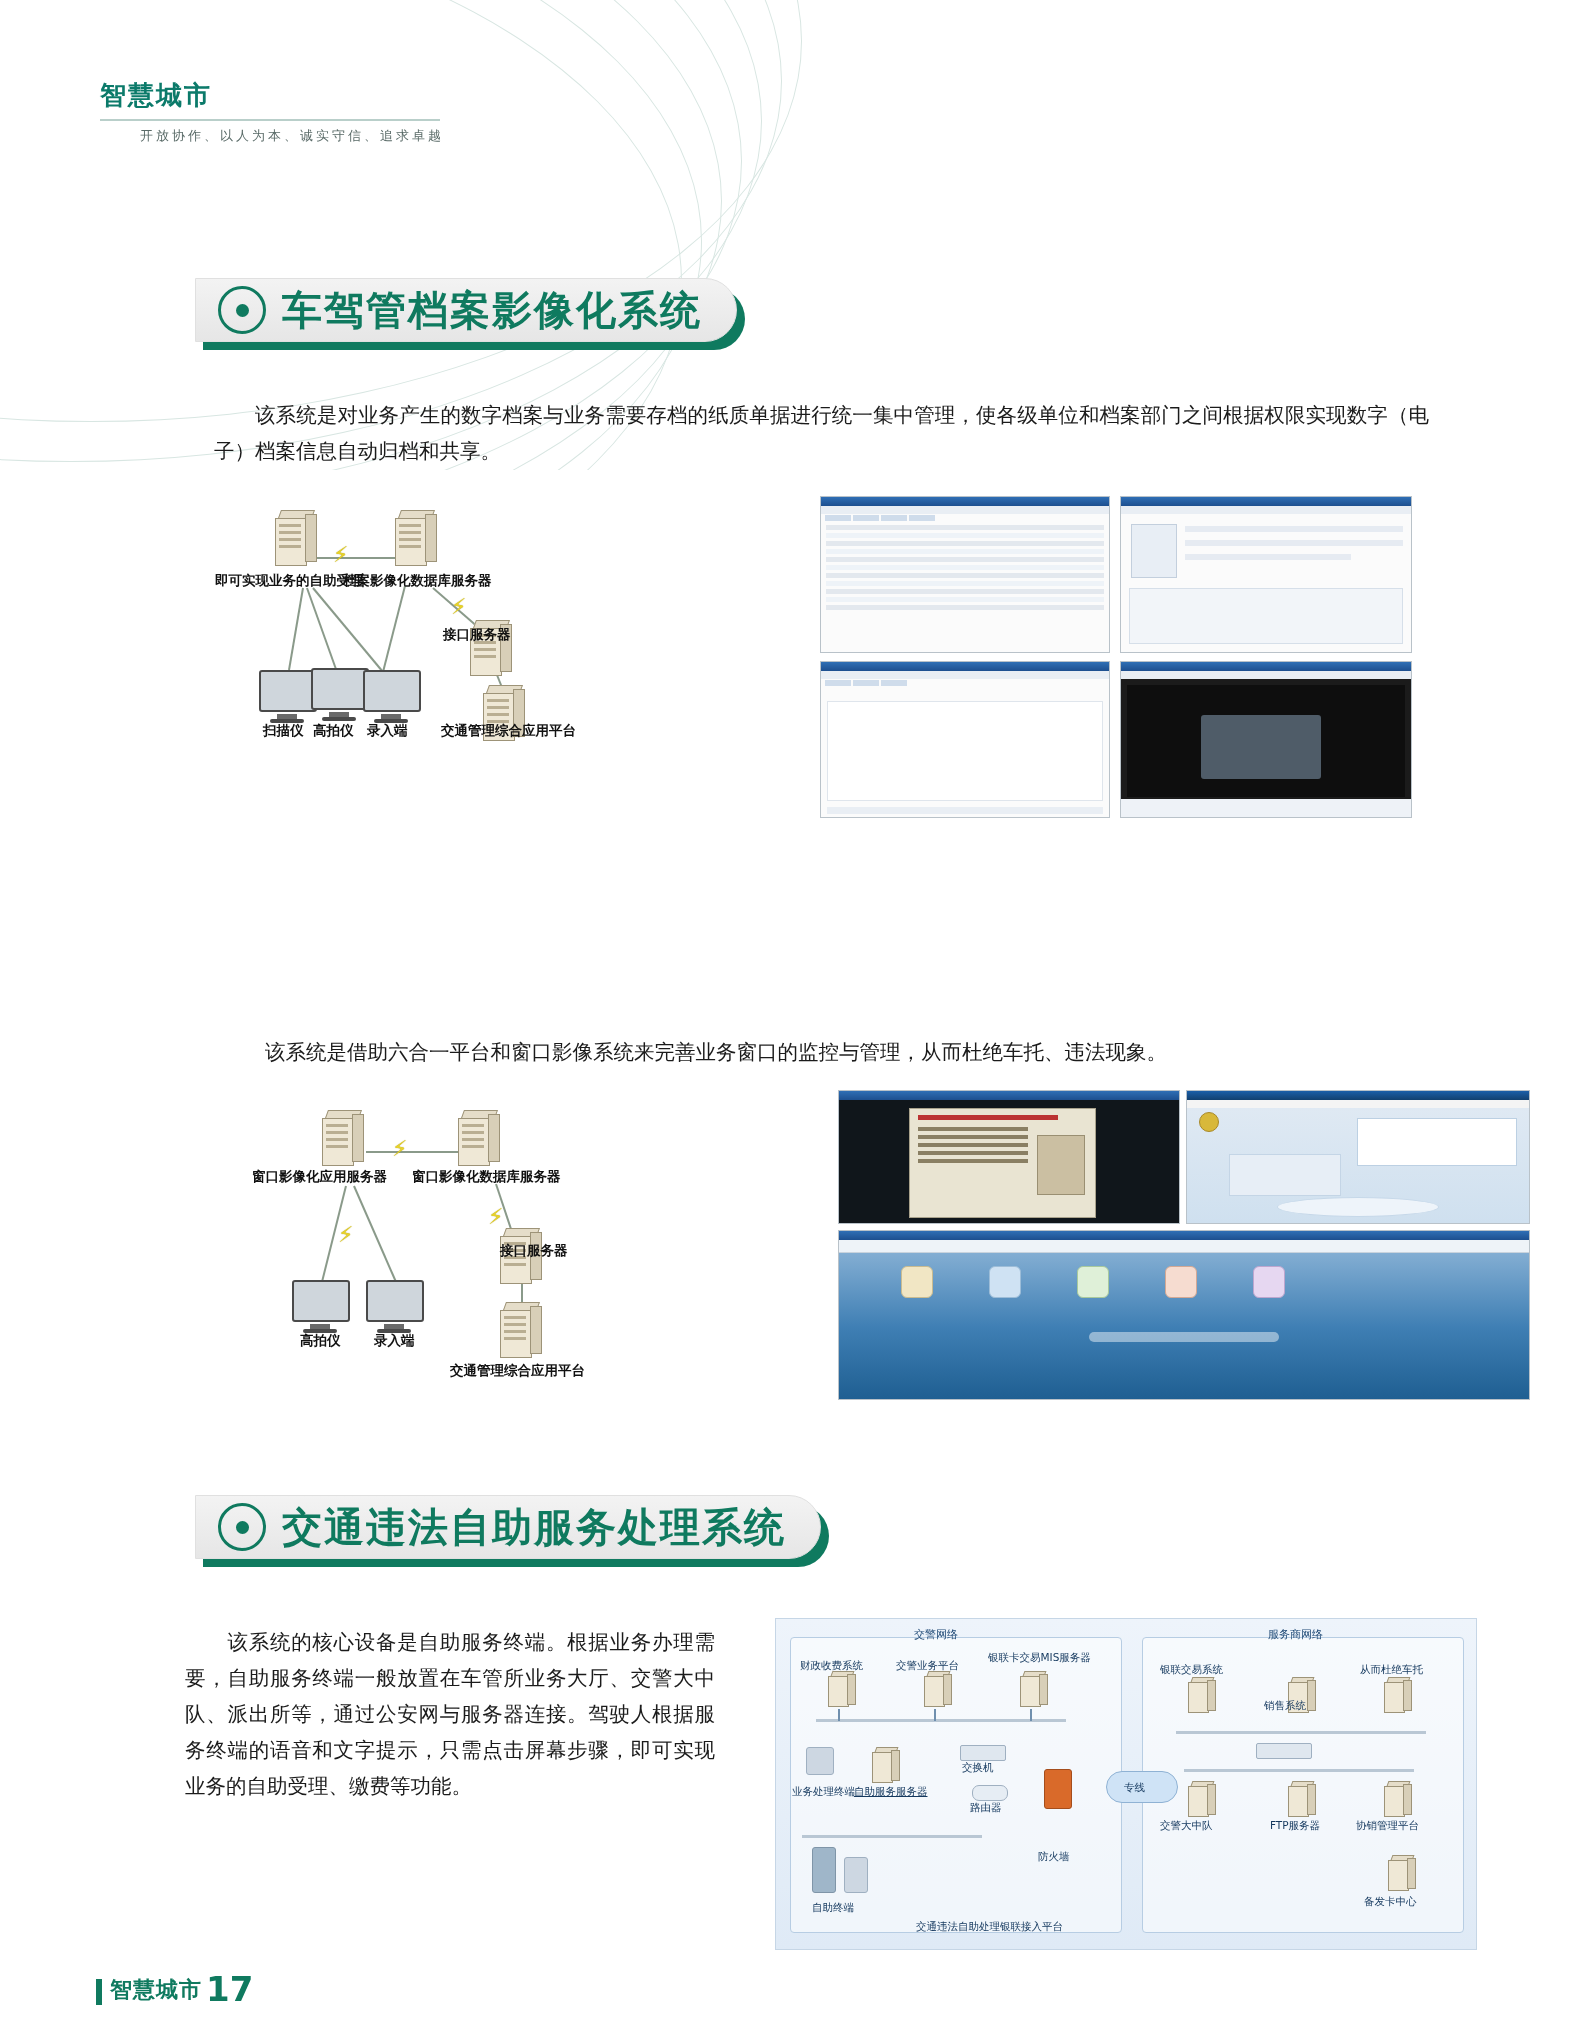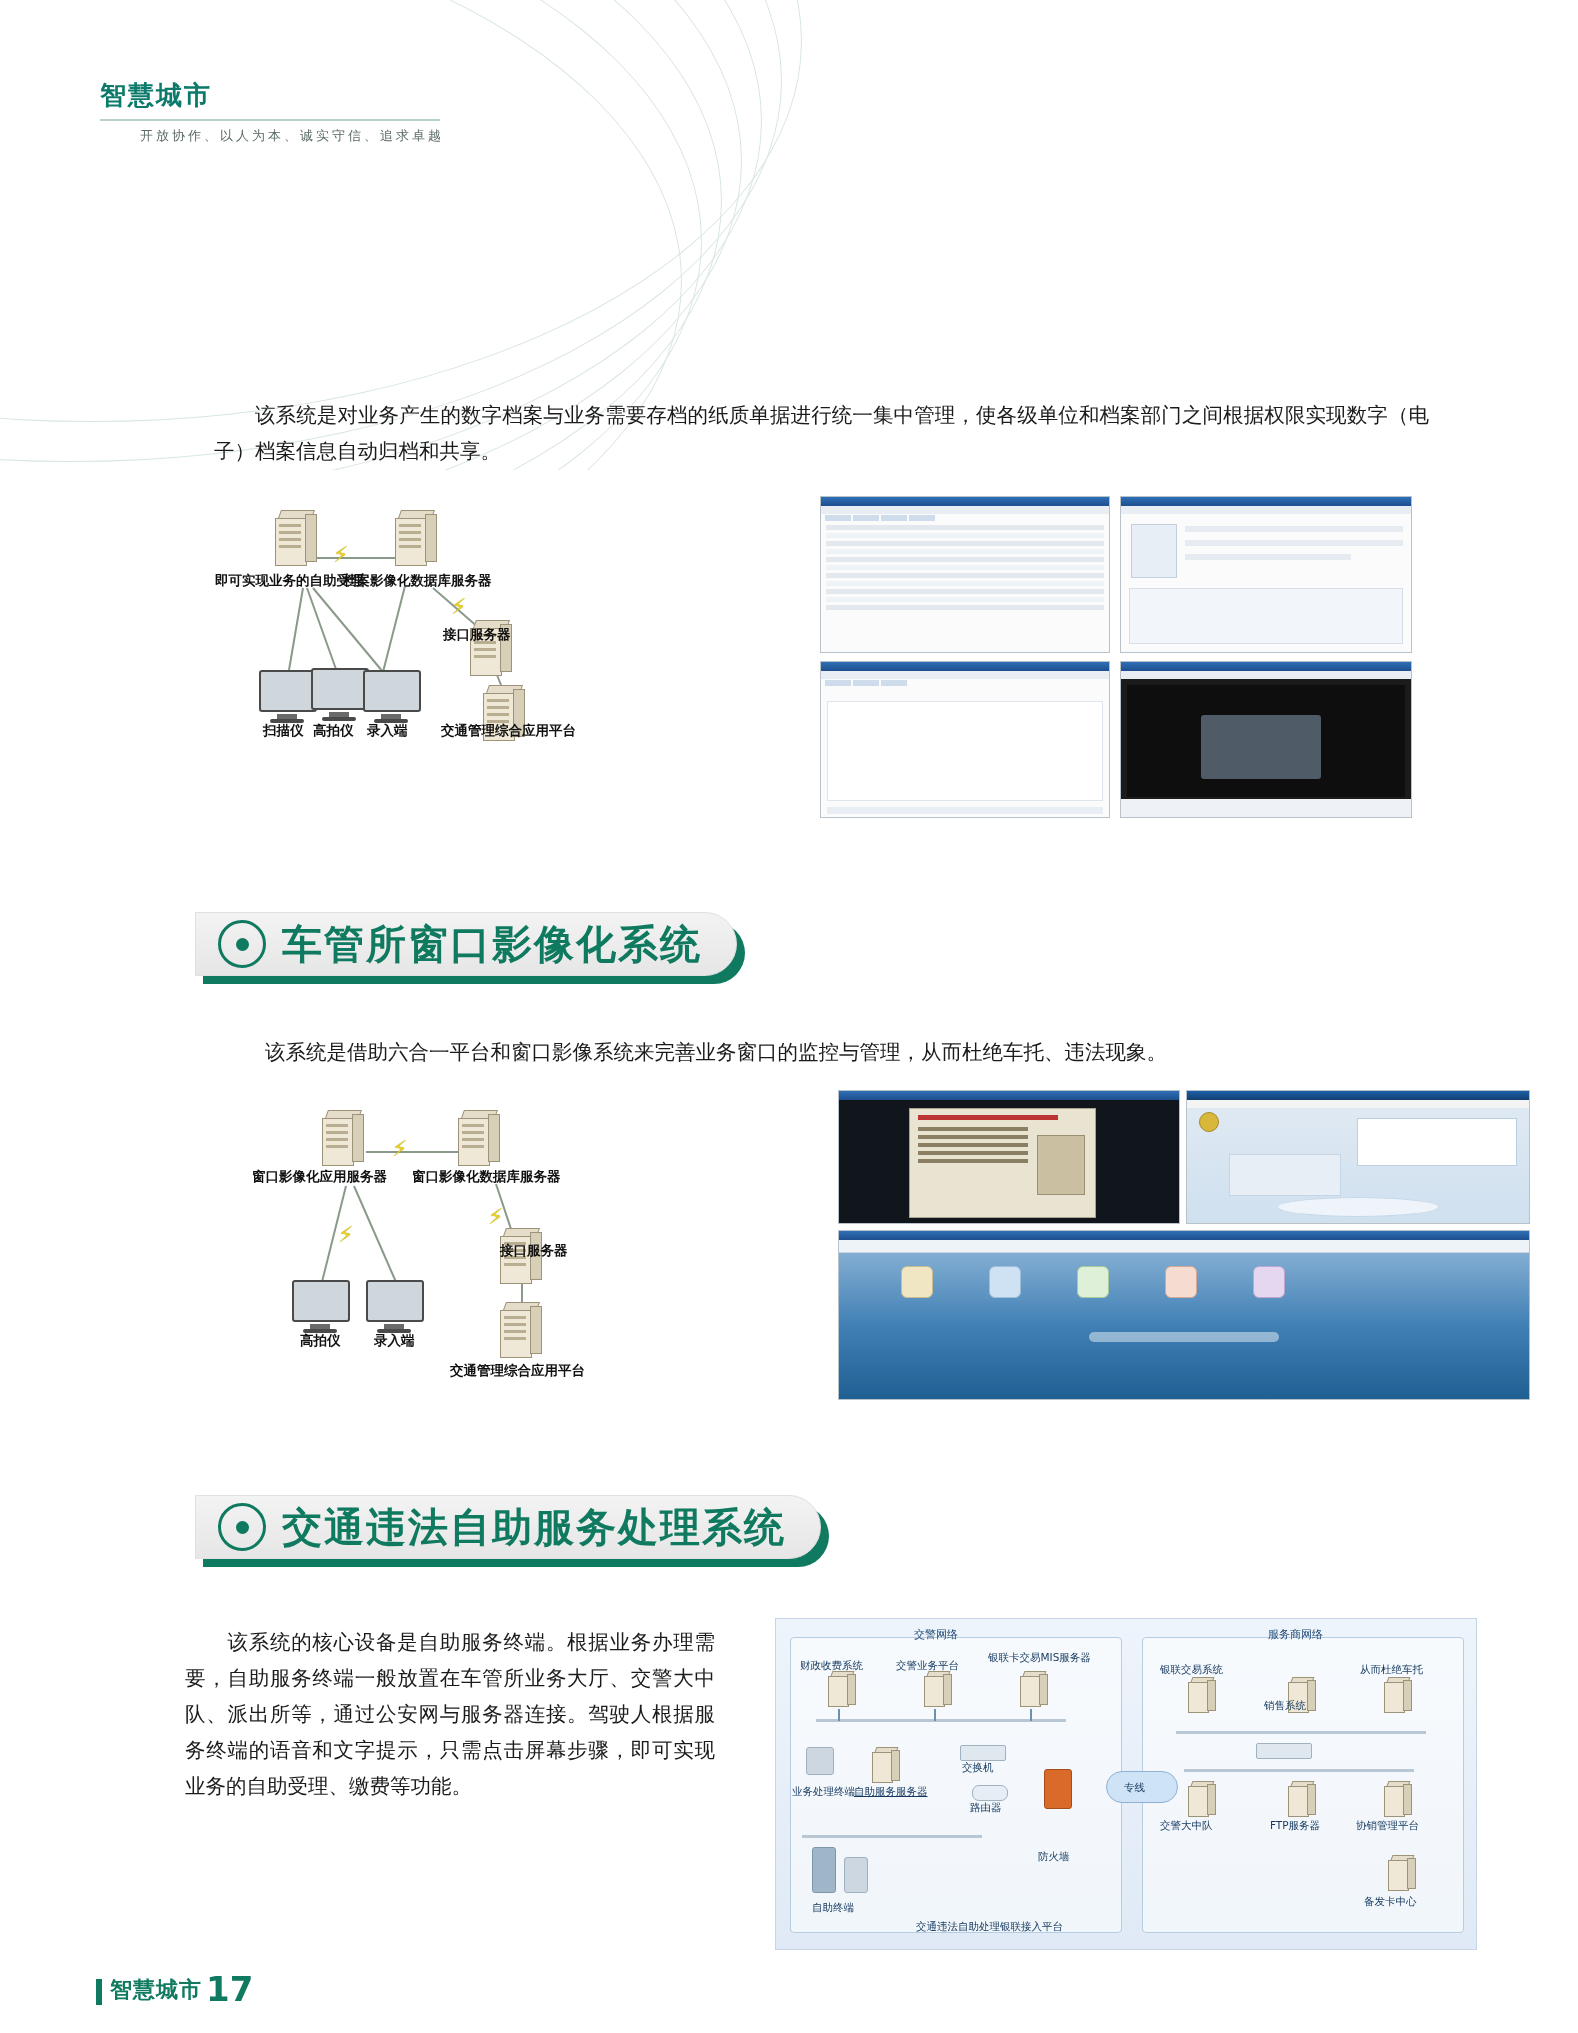--- a/index.html
+++ b/index.html
@@ -91,20 +91,31 @@
     <div class="swoosh" style="left:-720px;top:-140px;width:1420px;height:760px;"></div>
     <div class="swoosh" style="left:-740px;top:-100px;width:1420px;height:760px;"></div>
   </div>
 
   <div class="brand">
     <div class="brand-title">智慧城市</div>
     <div class="brand-rule"></div>
     <div class="brand-sub">开放协作、以人为本、诚实守信、追求卓越</div>
   </div>
 
+  <div class="sec" style="left:195px;top:278px;">
+    <div class="pill">
+      <div class="pill-shadow"></div>
+      <div class="pill-body">
+        <div class="pill-icon">
+            <i></i>
+          </div>
+        <div class="pill-text">车驾管档案影像化系统</div>
+      </div>
+    </div>
+  </div>
 
   <div class="para" style="left:214px;top:398px;width:1215px;text-indent:41px;">该系统是对业务产生的数字档案与业务需要存档的纸质单据进行统一集中管理，使各级单位和档案部门之间根据权限实现数字（电子）档案信息自动归档和共享。</div>
 
   <div class="diagram" style="left:255px;top:510px;width:385px;height:305px;">
     <svg width="385" height="305" style="position:absolute;left:0;top:0;">
       <line x1="62" y1="48" x2="146" y2="48" stroke="#8a9a8a" stroke-width="2"></line>
       <line x1="178" y1="78" x2="224" y2="118" stroke="#8a9a8a" stroke-width="2"></line>
       <line x1="236" y1="150" x2="248" y2="180" stroke="#8a9a8a" stroke-width="2"></line>
       <line x1="48" y1="78" x2="34" y2="160" stroke="#8a9a8a" stroke-width="2"></line>
       <line x1="52" y1="78" x2="82" y2="162" stroke="#8a9a8a" stroke-width="2"></line>
@@ -209,31 +220,20 @@
       <div class="bar"></div>
         <div class="tb"></div>
       <div class="body" style="background:#1b1b1b;">
         <div style="position:absolute;left:6px;top:6px;right:6px;bottom:20px;background:#0e0e0e;"></div>
         <div style="position:absolute;left:80px;top:36px;width:120px;height:64px;background:#5b6a78;opacity:.85;border-radius:3px;"></div>
         <div style="position:absolute;left:0;bottom:0;left:0;right:0;height:18px;background:#eef2f7;"></div>
       </div>
     </div>
   </div>
 
-  <div class="sec" style="left:195px;top:912px;">
-    <div class="pill">
-      <div class="pill-shadow"></div>
-      <div class="pill-body">
-        <div class="pill-icon">
-            <i></i>
-          </div>
-        <div class="pill-text">车管所窗口影像化系统</div>
-      </div>
-    </div>
-  </div>
 
   <div class="para" style="left:265px;top:1035px;width:1165px;">该系统是借助六合一平台和窗口影像系统来完善业务窗口的监控与管理，从而杜绝车托、违法现象。</div>
 
   <div class="diagram" style="left:300px;top:1110px;width:400px;height:300px;">
     <svg width="400" height="300" style="position:absolute;left:0;top:0;">
       <line x1="66" y1="42" x2="162" y2="42" stroke="#8a9a8a" stroke-width="2"></line>
       <line x1="196" y1="74" x2="214" y2="128" stroke="#8a9a8a" stroke-width="2"></line>
       <line x1="222" y1="160" x2="222" y2="196" stroke="#8a9a8a" stroke-width="2"></line>
       <line x1="46" y1="76" x2="22" y2="172" stroke="#8a9a8a" stroke-width="2"></line>
       <line x1="54" y1="76" x2="96" y2="172" stroke="#8a9a8a" stroke-width="2"></line>

